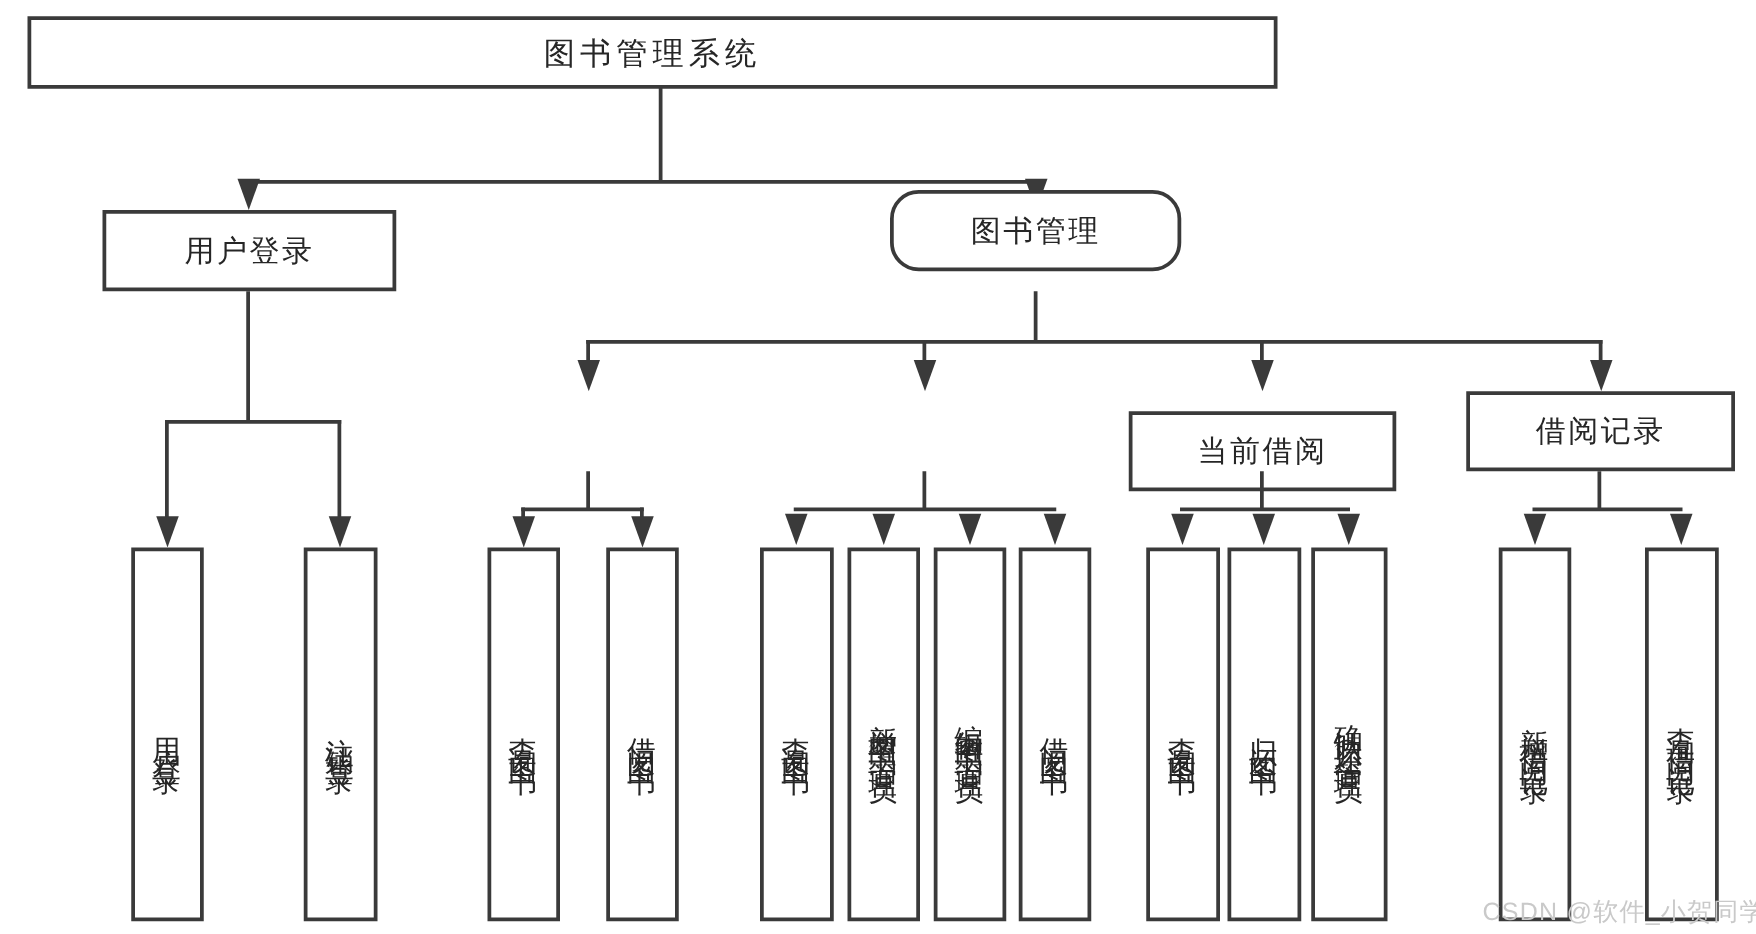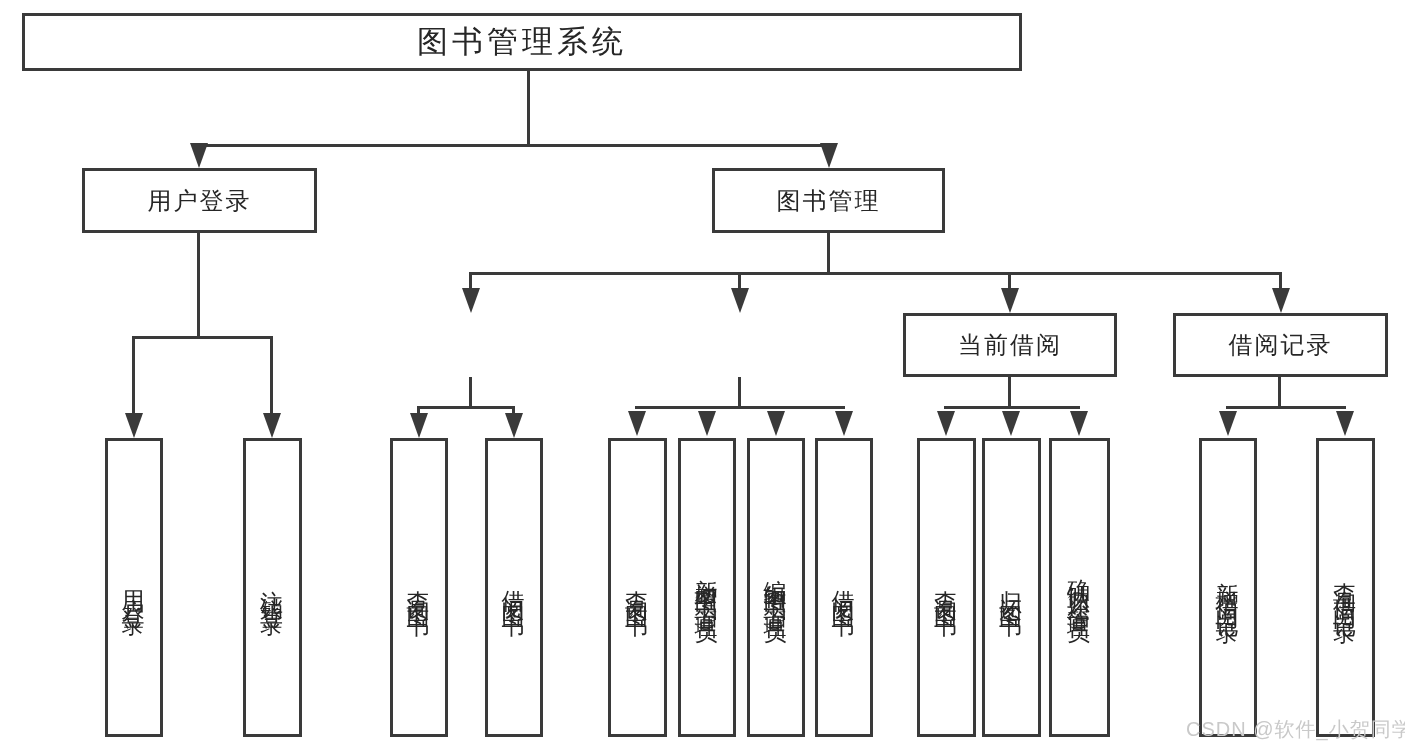--- a/index.html
+++ b/index.html
@@ -6,21 +6,21 @@
   .canvas {
     position:relative; width:1405px; height:747px; background:#ffffff;
     font-family:"Liberation Sans","DejaVu Sans",sans-serif; overflow:hidden;
   }
   .node {
     position:absolute; box-sizing:border-box;
     border:3px solid #3a3a3a; background:#ffffff;
     display:flex; align-items:center; justify-content:center;
     font-size:24px; color:#262626; letter-spacing:2px; white-space:nowrap;
   }
-  .root-node { font-size:31px; letter-spacing:4px; }
+  .root-node { font-size:25px; letter-spacing:4px; }
   .vnode {
     writing-mode:vertical-lr; text-orientation:mixed;
     font-size:23px; letter-spacing:8px; white-space:normal;
   }
   .h { position:absolute; height:3px; background:#3a3a3a; }
   .v { position:absolute; width:3px; background:#3a3a3a; }
   .arw {
     position:absolute; width:0; height:0;
     border-left:9px solid transparent; border-right:9px solid transparent;
     border-top:25px solid #3a3a3a;
@@ -40,21 +40,21 @@
   </div>
 
   <div class="v" style="left:527px; top:70px; height:75px;"></div>
   <div class="h" style="left:198px; top:144px; width:632px;"></div>
   <div class="arw" style="left:190px; top:143px;"></div>
   <div class="arw" style="left:820px; top:143px;"></div>
 
   <div class="node" style="left:82px; top:168px; width:235px; height:65px;">
     <span>用户登录</span>
   </div>
-  <div class="node" style="left:712px; top:168px; width:233px; height:65px;">
+  <div class="node" style="left:712px; top:152px; width:233px; height:65px;border-radius:23px;">
     <span>图书管理</span>
   </div>
 
   <div class="v" style="left:197px; top:233px; height:104px;"></div>
   <div class="h" style="left:132px; top:336px; width:141px;"></div>
   <div class="v" style="left:132px; top:336px; height:79px;"></div>
   <div class="v" style="left:270px; top:336px; height:79px;"></div>
   <div class="arw" style="left:125px; top:413px;"></div>
   <div class="arw" style="left:263px; top:413px;"></div>
 
@@ -62,21 +62,21 @@
   <div class="h" style="left:469px; top:272px; width:813px;"></div>
   <div class="v" style="left:469px; top:272px; height:18px;"></div>
   <div class="v" style="left:738px; top:272px; height:18px;"></div>
   <div class="v" style="left:1008px; top:272px; height:18px;"></div>
   <div class="v" style="left:1279px; top:272px; height:18px;"></div>
   <div class="arw" style="left:462px; top:288px;"></div>
   <div class="arw" style="left:731px; top:288px;"></div>
   <div class="arw" style="left:1001px; top:288px;"></div>
   <div class="arw" style="left:1272px; top:288px;"></div>
 
-  <div class="node" style="left:903px; top:313px; width:214px; height:64px;">
+  <div class="node" style="left:903px; top:329px; width:214px; height:64px;">
     <span>当前借阅</span>
   </div>
   <div class="node" style="left:1173px; top:313px; width:215px; height:64px;">
     <span>借阅记录</span>
   </div>
 
   <div class="v" style="left:469px; top:377px; height:31px;"></div>
   <div class="h" style="left:417px; top:406px; width:98px;"></div>
   <div class="v" style="left:417px; top:406px; height:10px;"></div>
   <div class="v" style="left:512px; top:406px; height:10px;"></div>

